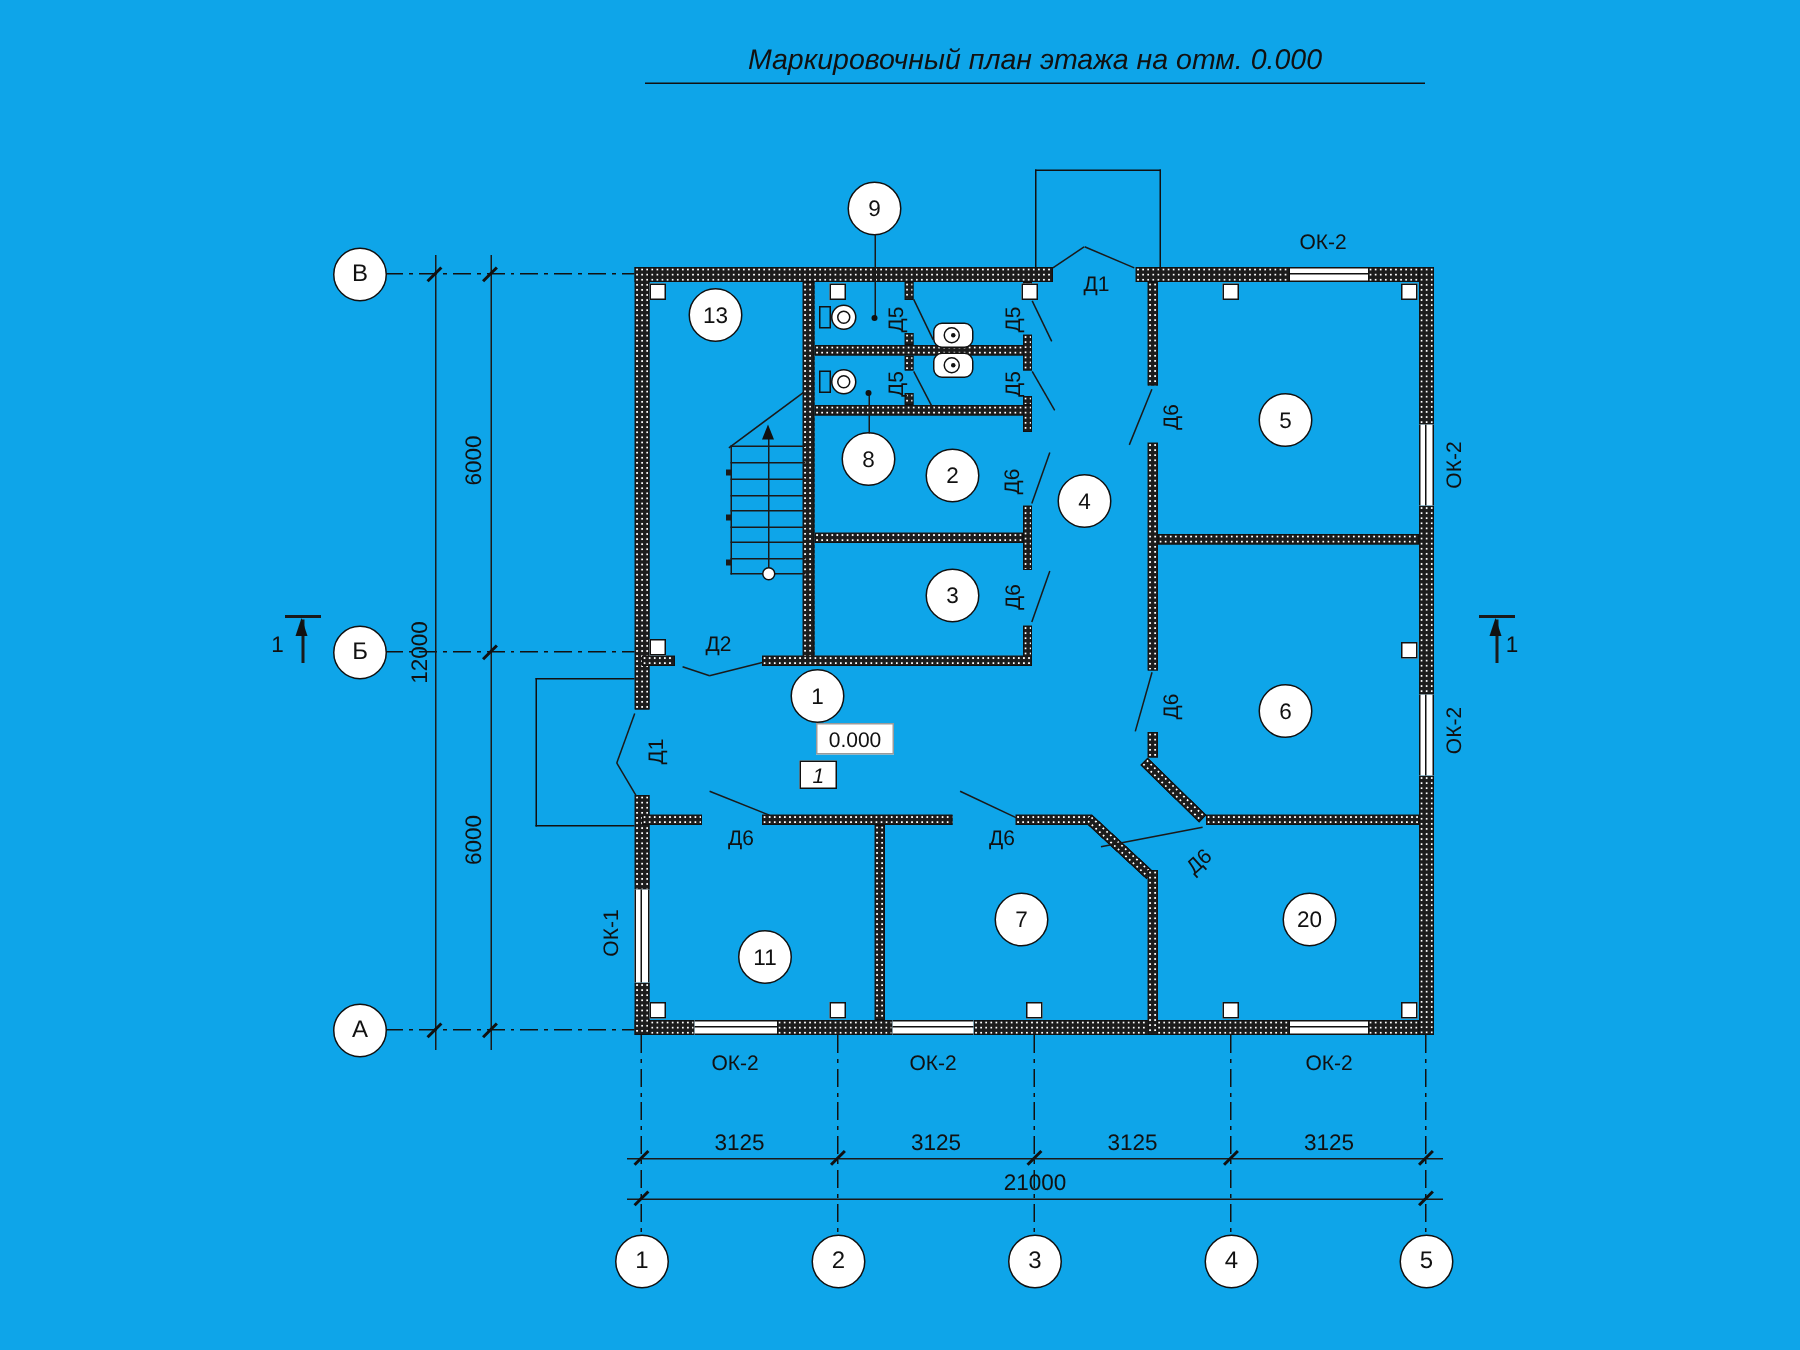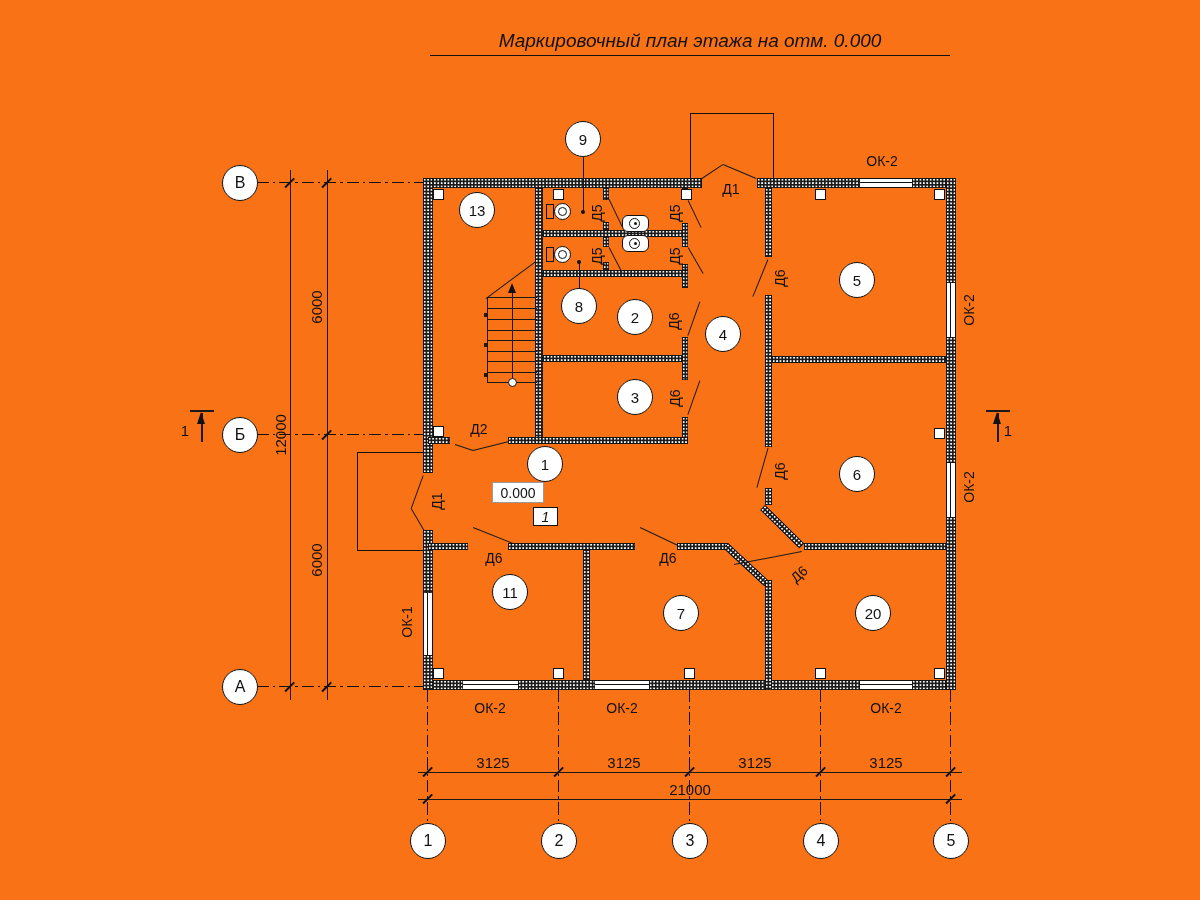--- a/index.html
+++ b/index.html
@@ -1,17 +1,17 @@
 <!DOCTYPE html>
 <html><head>
 <meta charset="utf-8">
 <style>
   html,body{margin:0;padding:0;background:#fff}
   body{font-family:"Liberation Sans","DejaVu Sans",sans-serif;color:#111}
-  #canvas{position:relative;width:1200px;height:900px;background:#f97316;overflow:hidden}
+  #canvas{position:relative;width:1200px;height:900px;background:#0ea5e9;overflow:hidden}
   .w{position:absolute;background-color:#1c1c1c;background-image:radial-gradient(circle,#fff .7px,rgba(255,255,255,0) .9px);background-size:3.4px 3.4px;box-shadow:inset 0 0 0 .7px #111}
   .ln{position:absolute;background:#1a1a1a}
   .leaf{position:absolute;height:1.3px;background:#1a1a1a;transform-origin:0 50%}
   .dw{position:absolute;height:7px;transform-origin:0 0;background-color:#1c1c1c;background-image:radial-gradient(circle,#fff .7px,rgba(255,255,255,0) .9px);background-size:3.4px 3.4px;box-shadow:inset 0 0 0 .7px #111}
   .win-h{position:absolute;height:10px;background-color:#fff;border-top:1.3px solid #111;border-bottom:1.3px solid #111;box-sizing:border-box;background-image:linear-gradient(#111,#111);background-size:100% 1.2px;background-repeat:no-repeat;background-position:center}
   .win-v{position:absolute;width:10px;background-color:#fff;border-left:1.3px solid #111;border-right:1.3px solid #111;box-sizing:border-box;background-image:linear-gradient(#111,#111);background-size:1.2px 100%;background-repeat:no-repeat;background-position:center}
   .vent{position:absolute;width:11px;height:11px;border:1.3px solid #111;background:#fff;box-sizing:border-box}
   .rc{position:absolute;width:36px;height:36px;border:1.3px solid #111;border-radius:50%;background:#fff;display:flex;align-items:center;justify-content:center;font-size:15px;box-sizing:border-box}
   .dd-h{position:absolute;height:1.2px;background-image:repeating-linear-gradient(90deg,#111 0 12px,rgba(0,0,0,0) 12px 16px,#111 16px 18.5px,rgba(0,0,0,0) 18.5px 22.5px)}
   .dd-v{position:absolute;width:1.2px;background-image:repeating-linear-gradient(180deg,#111 0 12px,rgba(0,0,0,0) 12px 16px,#111 16px 18.5px,rgba(0,0,0,0) 18.5px 22.5px)}
@@ -175,21 +175,21 @@
     </div>
   <div class="rc" style="left:561px;top:288px">
       <span>8</span>
     </div>
   <div class="rc" style="left:565px;top:121px">
       <span>9</span>
     </div>
   <div class="rc" style="left:459px;top:192px">
       <span>13</span>
     </div>
-  <div class="rc" style="left:492px;top:574px">
+  <div class="rc" style="left:492px;top:620px">
       <span>11</span>
     </div>
   <div class="rc" style="left:855px;top:595px">
       <span>20</span>
     </div>
 
   <div class="ln" style="left:583px;top:156px;width:1.2px;height:56px"></div>
   <div class="dot" style="left:581px;top:210px"></div>
   <div class="ln" style="left:579px;top:262px;width:1.2px;height:27px"></div>
   <div class="dot" style="left:577px;top:260px"></div>
@@ -209,21 +209,21 @@
   <div class="cl" style="left:668px;top:558px">Д6</div>
   <div class="rl45" style="left:799px;top:574px">Д6</div>
   <div class="cl" style="left:882px;top:161px">ОК-2</div>
   <div class="rl" style="left:969px;top:310px">ОК-2</div>
   <div class="rl" style="left:969px;top:487px">ОК-2</div>
   <div class="rl" style="left:407px;top:622px">ОК-1</div>
   <div class="cl" style="left:490px;top:708px">ОК-2</div>
   <div class="cl" style="left:622px;top:708px">ОК-2</div>
   <div class="cl" style="left:886px;top:708px">ОК-2</div>
 
-  <div class="ebox" style="left:492px;top:482px;width:52px;height:21px">
+  <div class="ebox" style="left:544px;top:482px;width:52px;height:21px">
       <span>0.000</span>
     </div>
   <div class="tbox" style="left:533px;top:507px;width:25px;height:19px">
       <span>1</span>
     </div>
 
   <div class="ln" style="left:190px;top:410px;width:24px;height:2px"></div>
   <div class="ln" style="left:201px;top:413px;width:1.5px;height:29px"></div>
   <div class="arr-up" style="left:197px;top:412px"></div>
   <div class="cl" style="left:185px;top:430px;font-size:15px">1</div>

